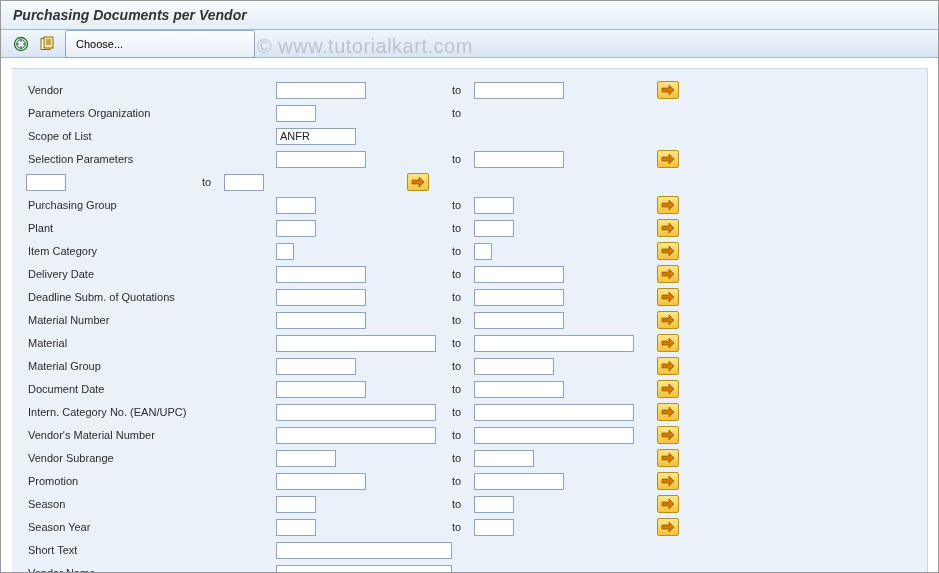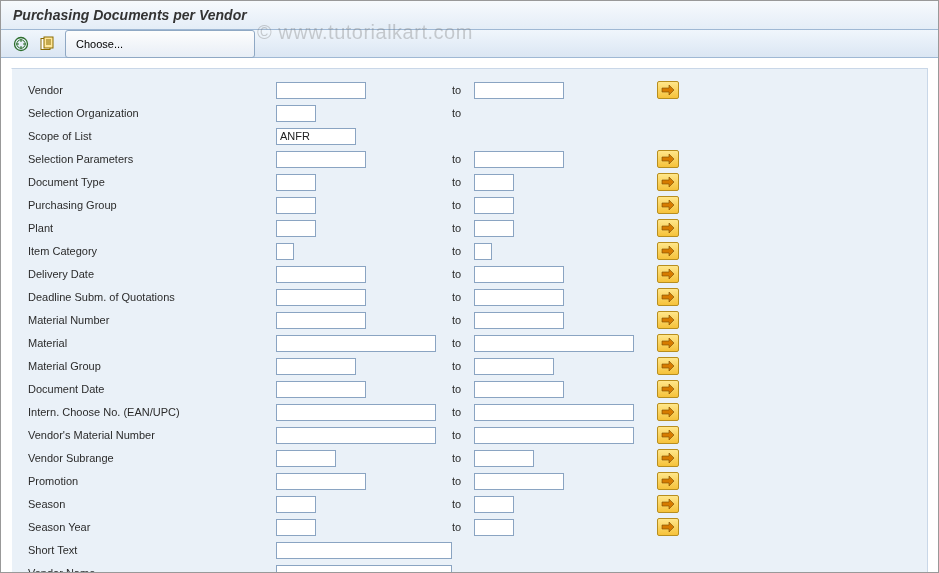--- a/index.html
+++ b/index.html
@@ -107,21 +107,21 @@
       width: 22px; height: 18px;
       background: linear-gradient(to bottom,#ffe68a,#f6c23a);
       border: 1px solid #b88e1e;
       border-radius: 2px;
       display:flex; align-items:center; justify-content:center;
       cursor:pointer;
     }
     .more-btn svg { display:block; }
     .watermark {
       position:absolute;
-      top: 20px; left: 256px;
+      top: 34px; left: 256px;
       color: rgba(120,120,120,0.35);
       font-size: 20px;
       font-family: Arial, sans-serif;
       letter-spacing: 0.5px;
       pointer-events:none;
     }
   </style>
 </head>
 <body>
 
@@ -164,21 +164,21 @@
       </div>
       <div class="mcol">
         <div class="more-btn">
           <svg width="14" height="10" viewBox="0 0 14 10">
             <path d="M1 3 L8 3 L8 0 L13 5 L8 10 L8 7 L1 7 Z" fill="#d67b00" stroke="#7a4a00" stroke-width="0.6"></path>
           </svg>
         </div>
       </div>
     </div>
     <div class="row">
-      <div class="label">Selection Organization</div>
+      <div class="label">Parameters Organization</div>
       <div class="fcol">
         <input class="sapfield" value="" style="width: 40px;">
       </div>
       <div class="tcol">to</div>
       <div class="scol"></div>
       <div class="mcol"></div>
     </div>
     <div class="row">
       <div class="label">Scope of List</div>
       <div class="fcol">
@@ -199,21 +199,20 @@
       </div>
       <div class="mcol">
         <div class="more-btn">
           <svg width="14" height="10" viewBox="0 0 14 10">
             <path d="M1 3 L8 3 L8 0 L13 5 L8 10 L8 7 L1 7 Z" fill="#d67b00" stroke="#7a4a00" stroke-width="0.6"></path>
           </svg>
         </div>
       </div>
     </div>
     <div class="row">
-      <div class="label">Document Type</div>
       <div class="fcol">
         <input class="sapfield" value="" style="width: 40px;">
       </div>
       <div class="tcol">to</div>
       <div class="scol">
         <input class="sapfield" style="width: 40px;">
       </div>
       <div class="mcol">
         <div class="more-btn">
           <svg width="14" height="10" viewBox="0 0 14 10">
@@ -369,21 +368,21 @@
       </div>
       <div class="mcol">
         <div class="more-btn">
           <svg width="14" height="10" viewBox="0 0 14 10">
             <path d="M1 3 L8 3 L8 0 L13 5 L8 10 L8 7 L1 7 Z" fill="#d67b00" stroke="#7a4a00" stroke-width="0.6"></path>
           </svg>
         </div>
       </div>
     </div>
     <div class="row">
-      <div class="label">Intern. Choose No. (EAN/UPC)</div>
+      <div class="label">Intern. Category No. (EAN/UPC)</div>
       <div class="fcol">
         <input class="sapfield" value="" style="width: 160px;">
       </div>
       <div class="tcol">to</div>
       <div class="scol">
         <input class="sapfield" style="width: 160px;">
       </div>
       <div class="mcol">
         <div class="more-btn">
           <svg width="14" height="10" viewBox="0 0 14 10">

